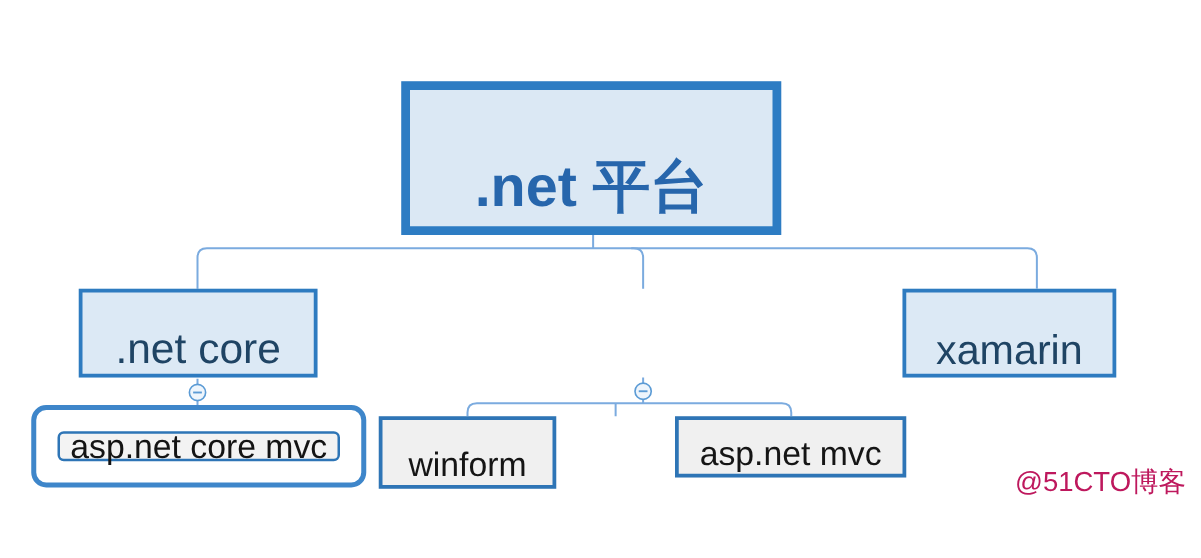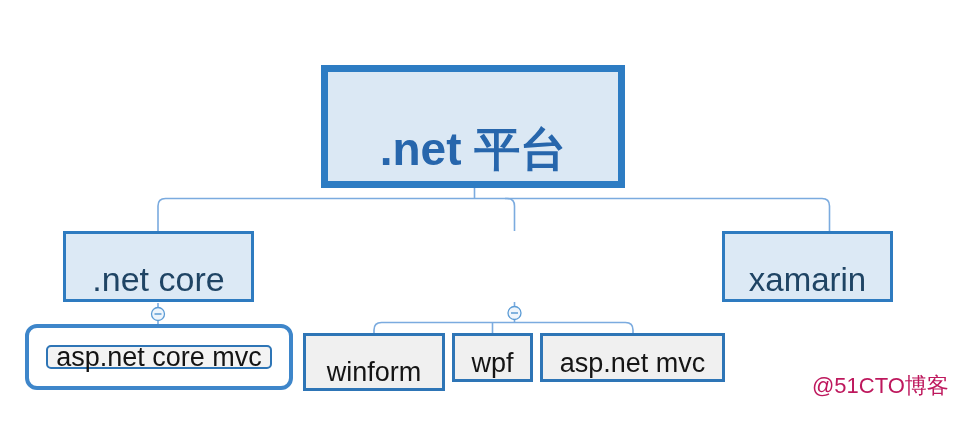--- a/index.html
+++ b/index.html
@@ -134,23 +134,20 @@
   <div class="selected-wrap">
     <div class="selected-inner">
       <span>asp.net core mvc</span>
     </div>
   </div>
 
   <div class="node node-leaf node-winform">
     <span>winform</span>
   </div>
 
-  <div class="node node-leaf node-wpf">
-    <span>wpf</span>
-  </div>
 
   <div class="node node-leaf node-aspnetmvc">
     <span>asp.net mvc</span>
   </div>
 
   <div class="watermark">@51CTO博客</div>
 
 </div>
 
 </body></html>

